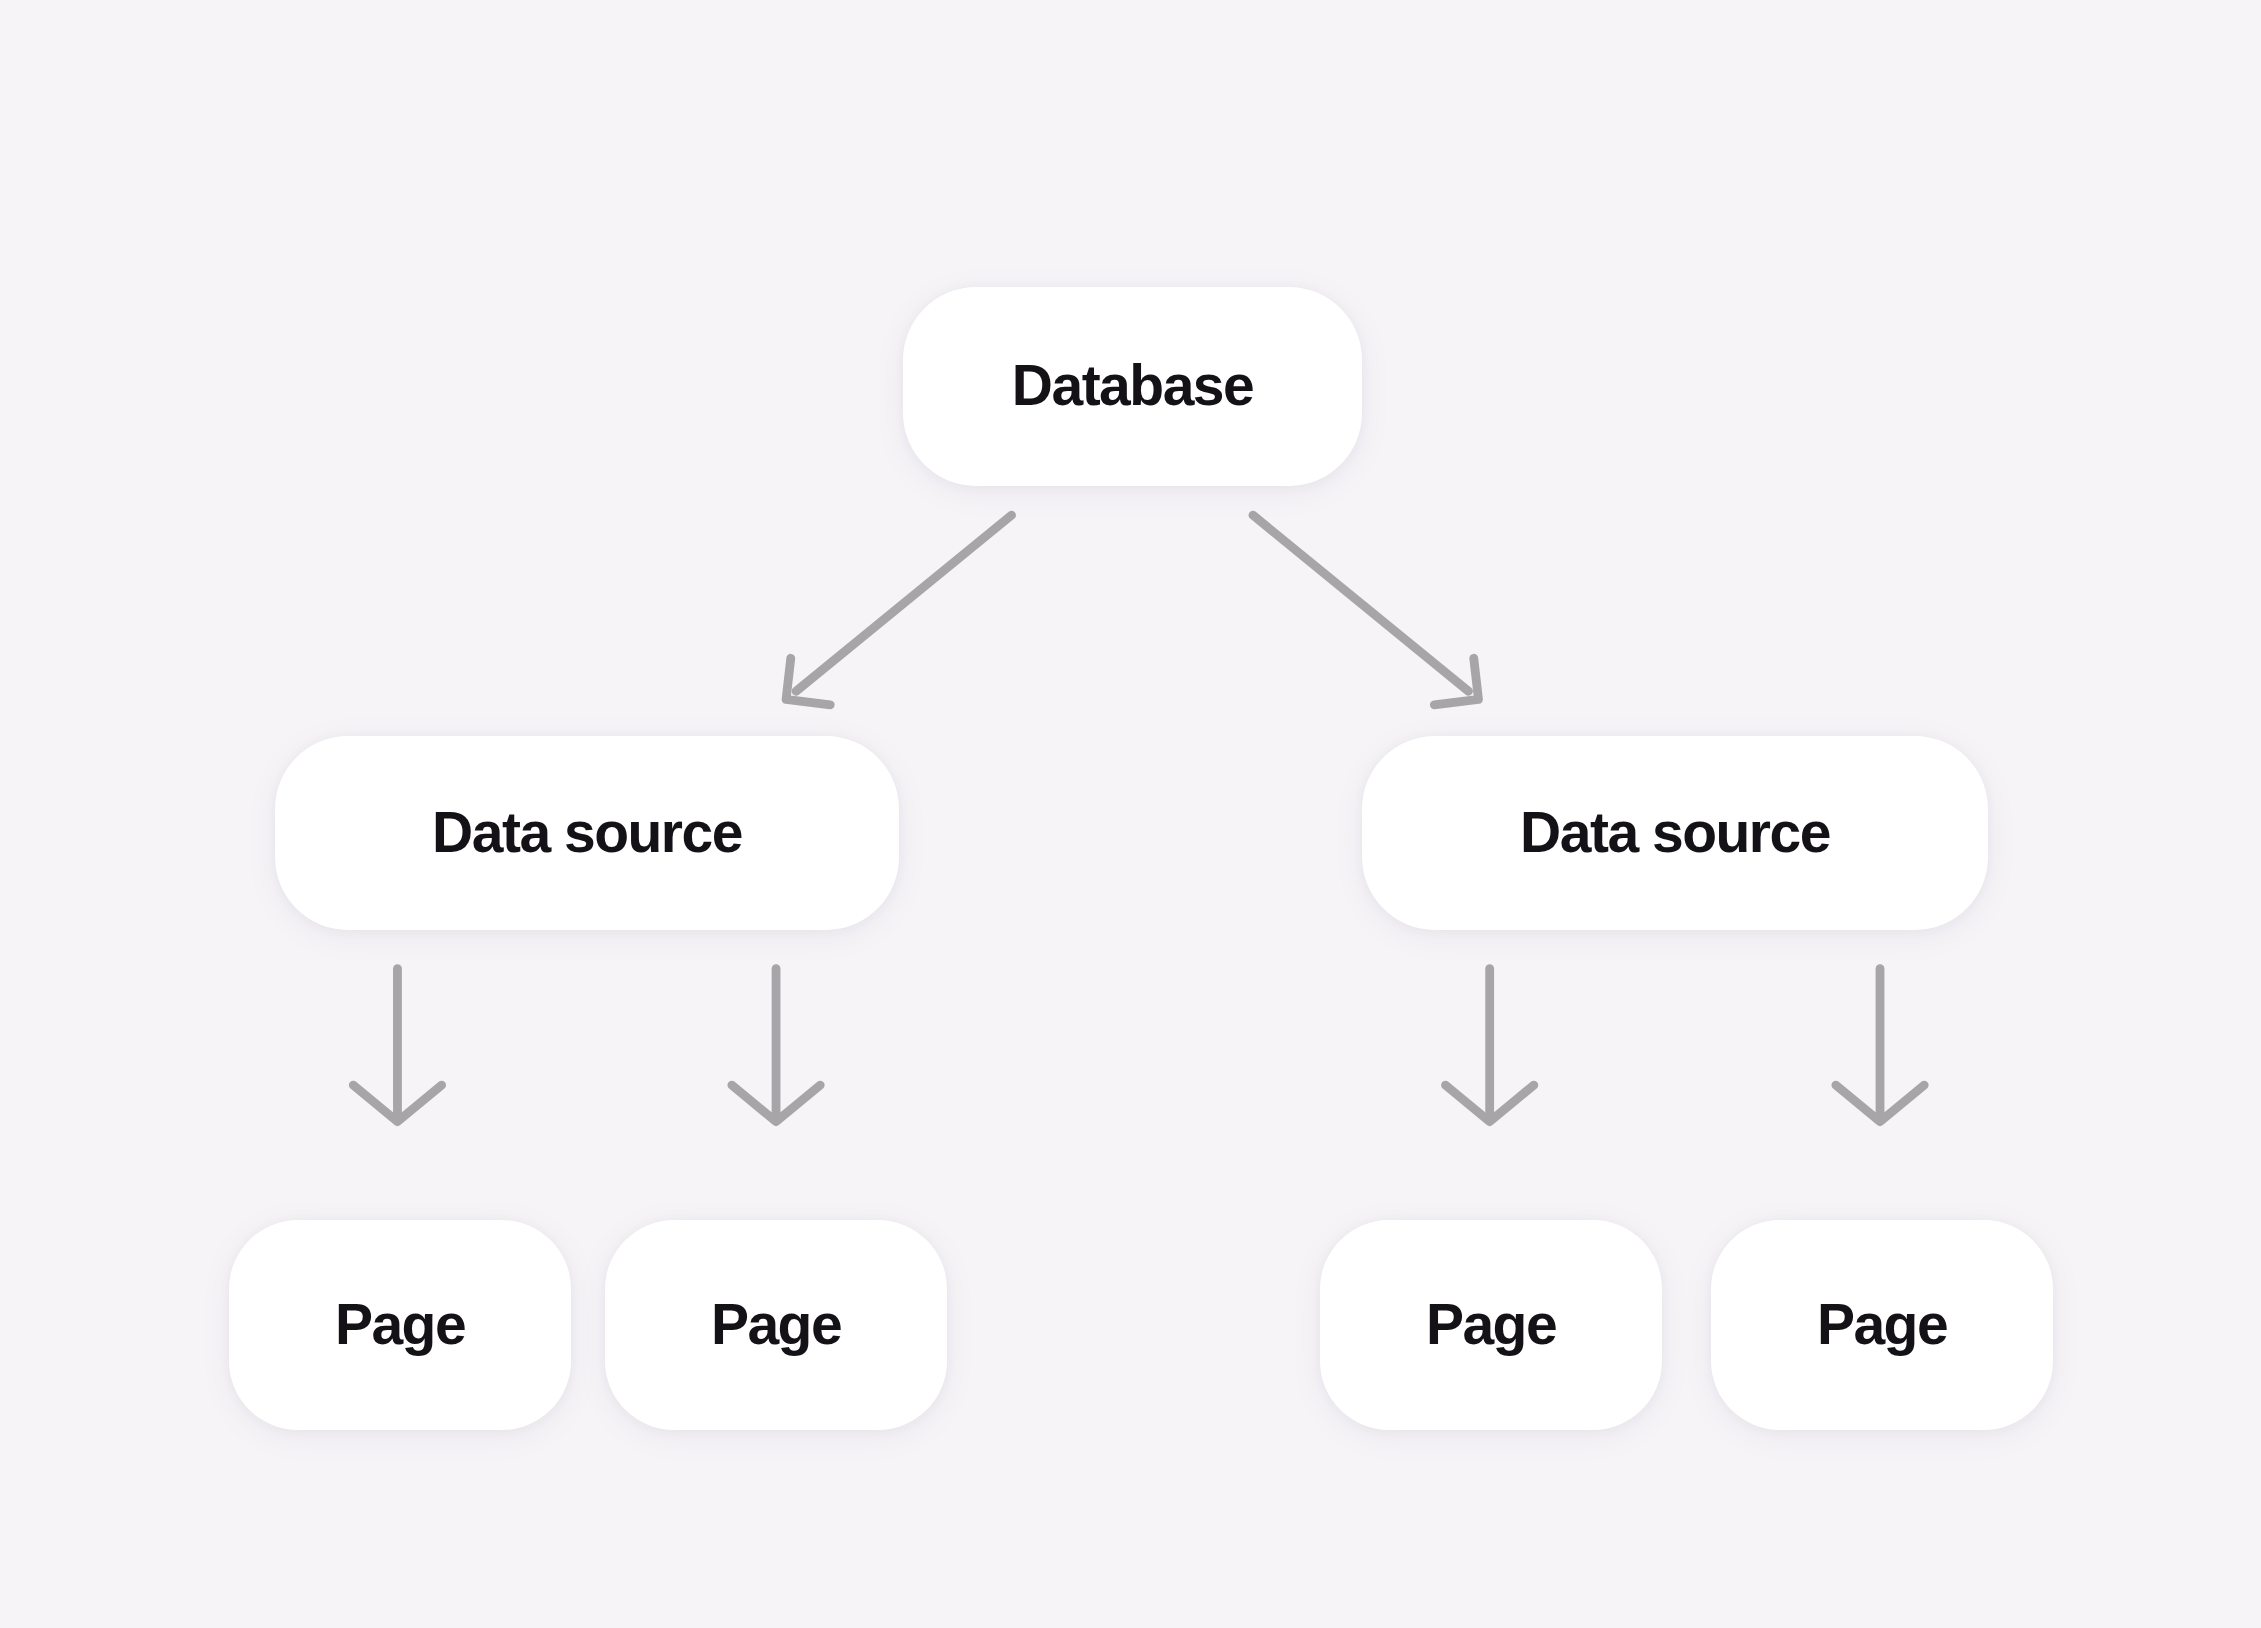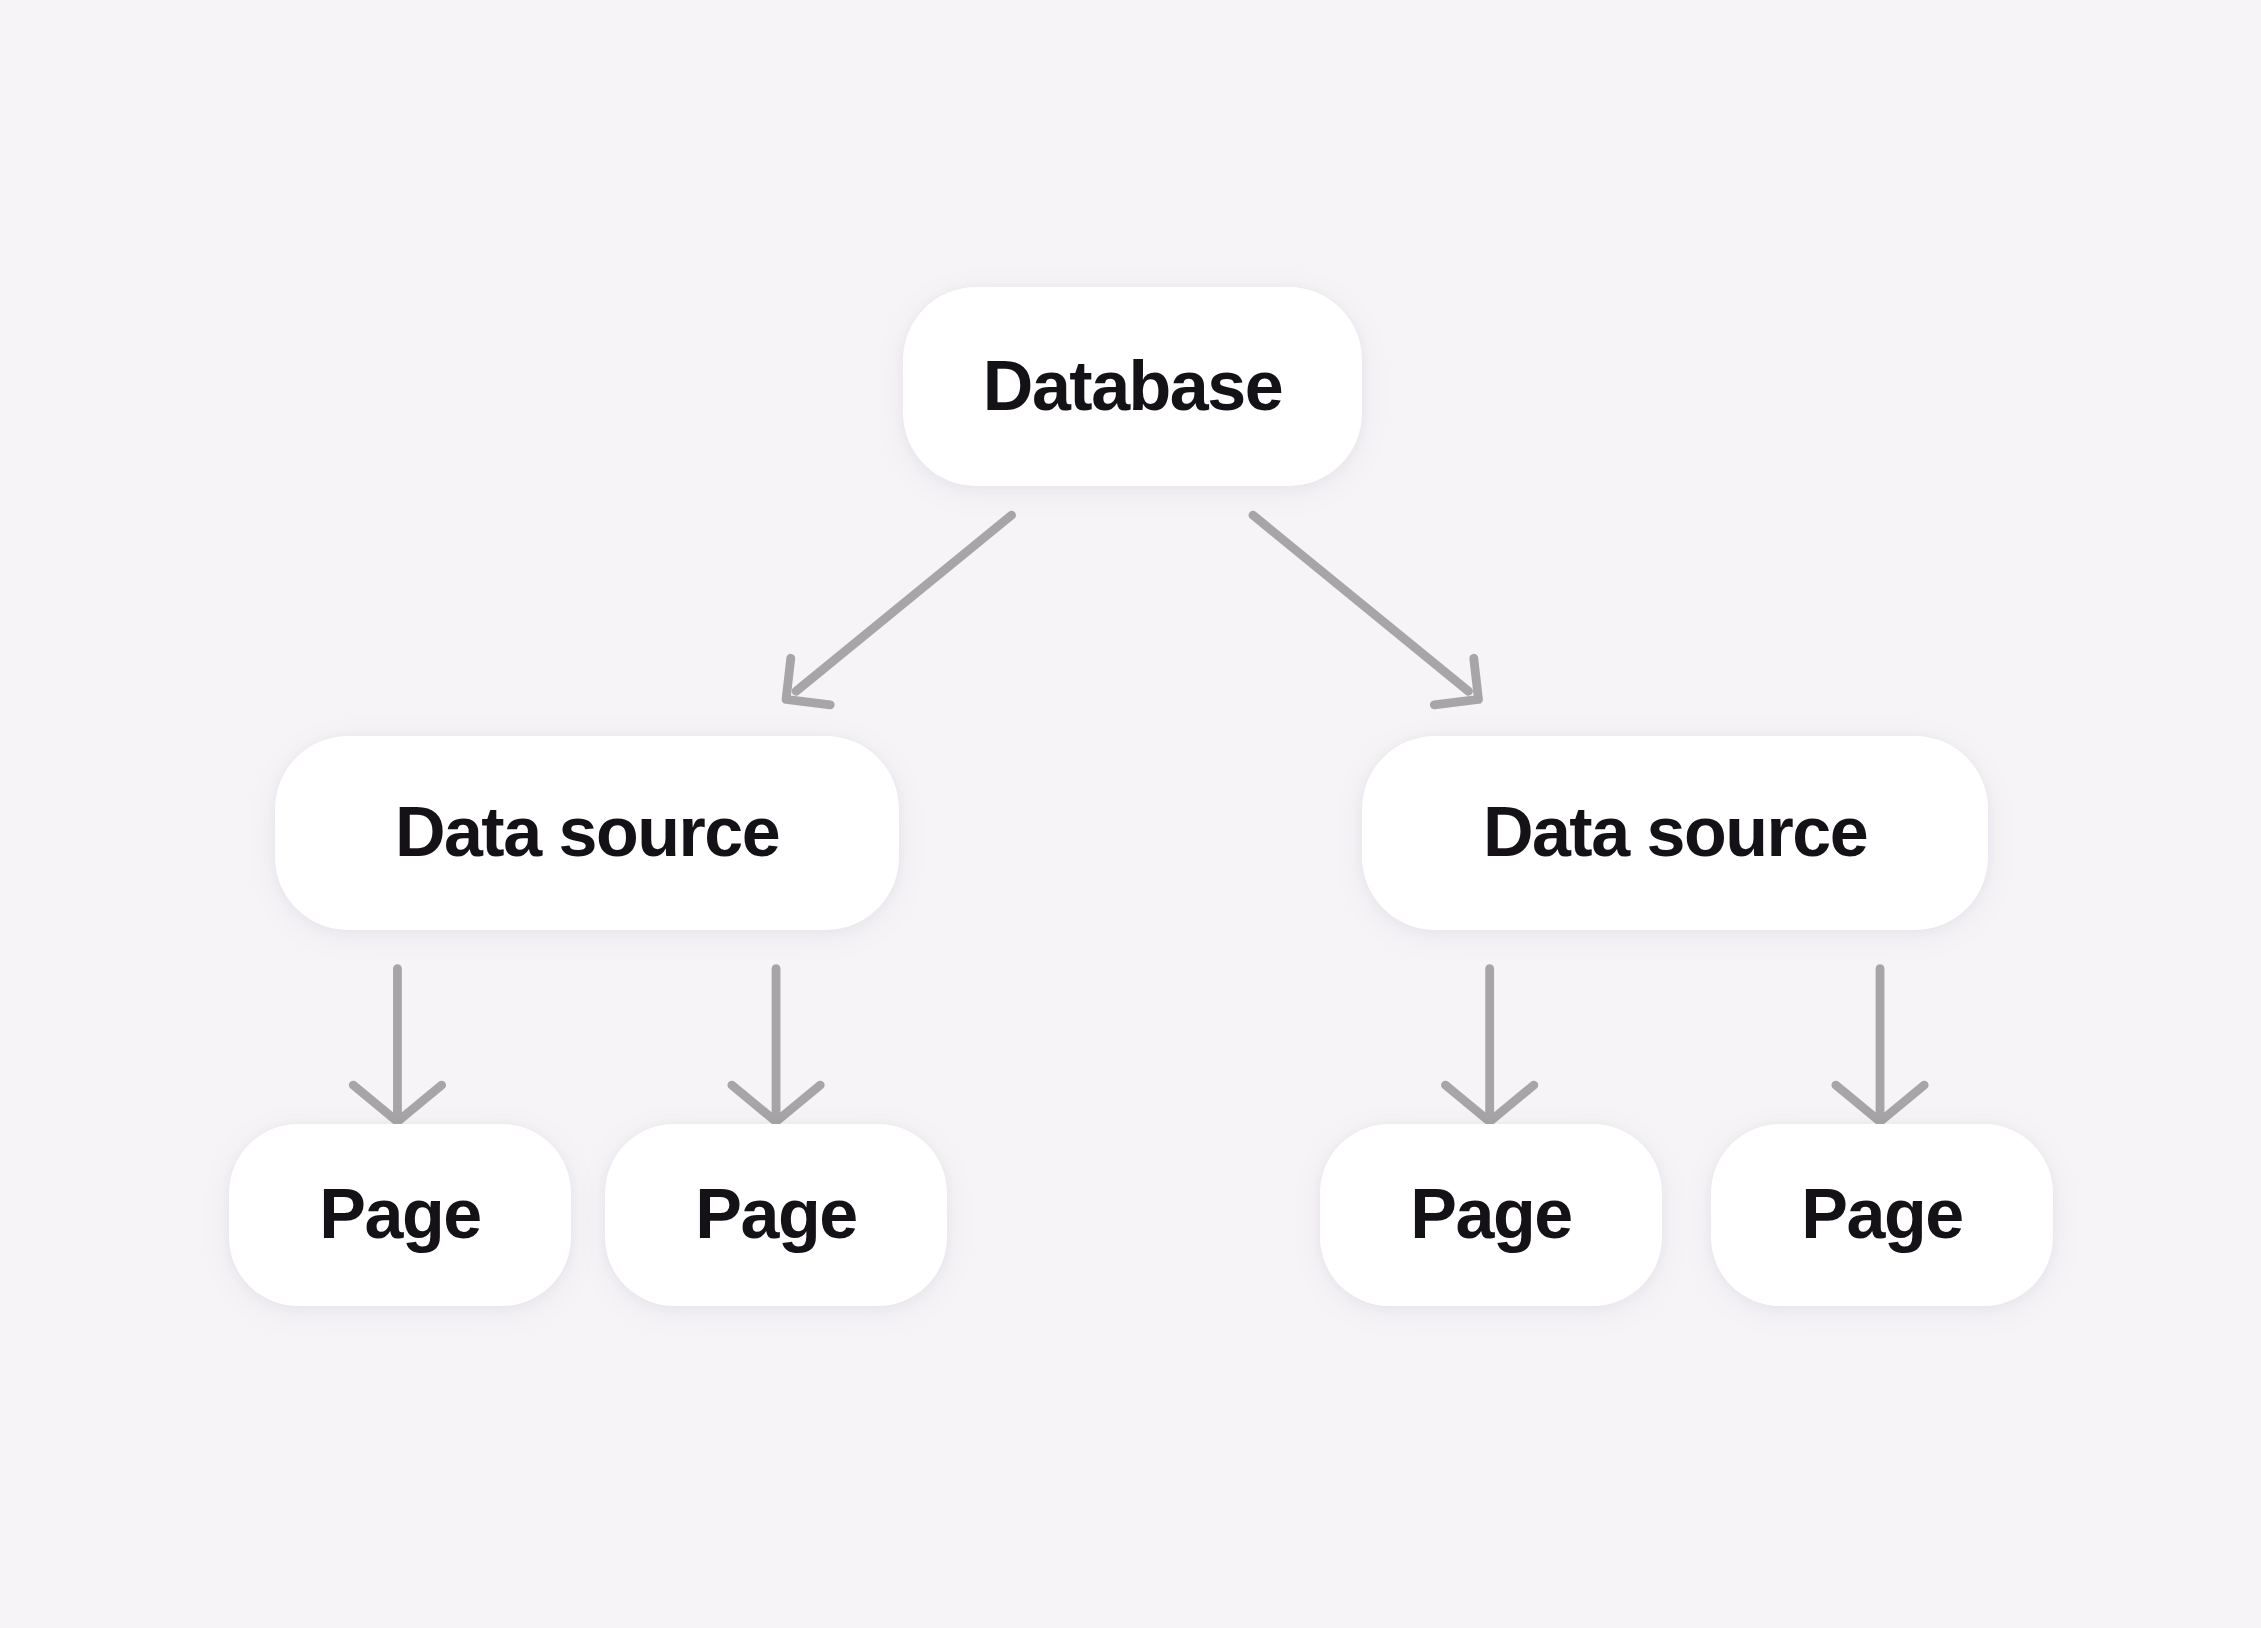--- a/index.html
+++ b/index.html
@@ -37,30 +37,30 @@
     background: #ffffff;
     border-radius: 73px;
     box-shadow: 0 5.9px 35px rgba(45, 38, 66, 0.05), 0 1.2px 11.8px rgba(45, 38, 66, 0.04);
     display: flex;
     align-items: center;
     justify-content: center;
   }
   .node-label {
     color: #141217;
     font-weight: 700;
-    font-size: 70px;
+    font-size: 57px;
     letter-spacing: -1.5px;
     line-height: 1;
     white-space: nowrap;
     transform: translateY(-1.2px);
   }
   .node-database   { left: 903px; top:  287px; width:  459px; height: 199px; }
   .node-ds-left    { left:  275px; top: 736px; width: 624px; height: 194px; }
   .node-ds-right   { left: 1362px; top: 736px; width: 626px; height: 194px; }
-  .node-page       { top: 1124px; width: 342px; height: 182px; border-radius: 69px; }
+  .node-page       { top: 1220px; width: 342px; height: 210px; border-radius: 69px; }
   .node-page-1     { left:  229px; }
   .node-page-2     { left: 605px; }
   .node-page-3     { left: 1320px; }
   .node-page-4     { left: 1711px; }
 </style>
 </head>
 <body>
 
 <div class="canvas">
 

